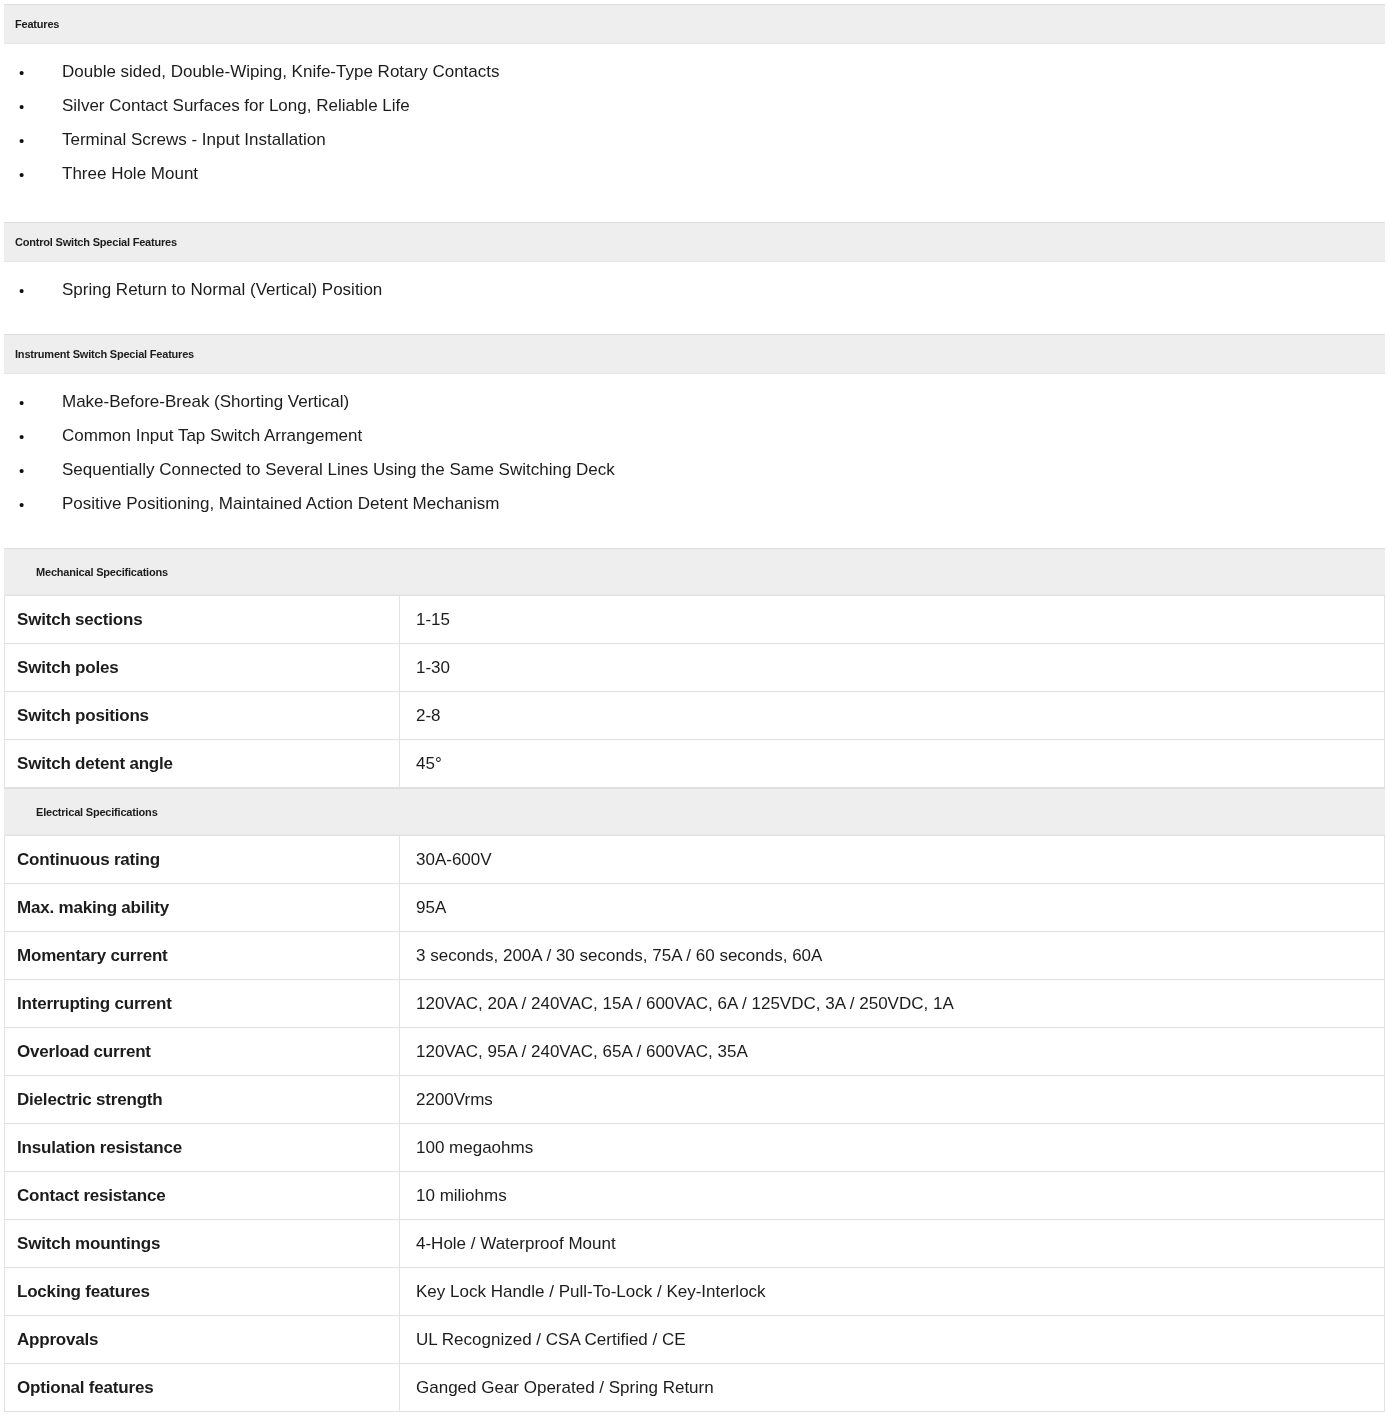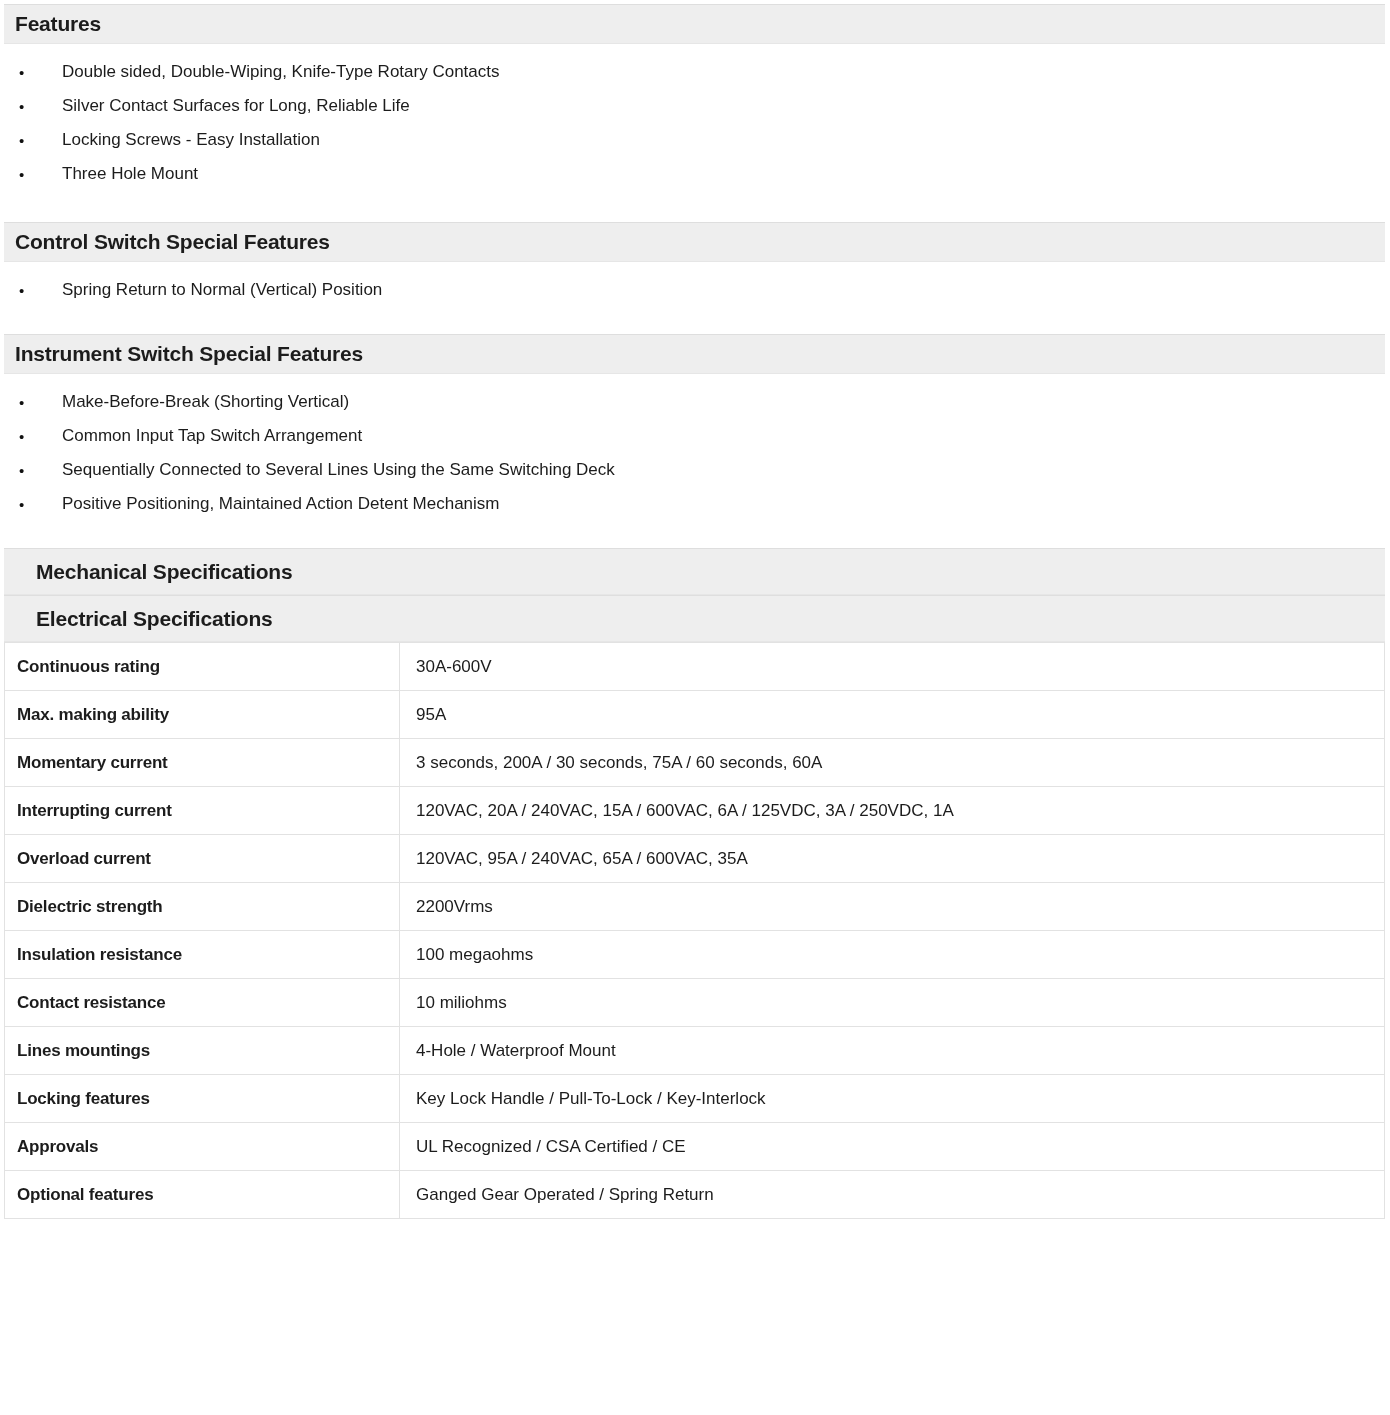--- a/index.html
+++ b/index.html
@@ -19,21 +19,21 @@
   .band {
     box-sizing: border-box;
     height: 40px;
     background: #eeeeee;
     border-top: 1px solid #dedede;
     border-bottom: 1px solid #e6e6e6;
     display: flex;
     align-items: center;
     padding-left: 11px;
     font-weight: 700;
-    font-size: 21px;
+    font-size: 11px;
     letter-spacing: -0.2px;
   }
   .band.tbl { height: 47px; padding-left: 32px; }
   .bullets {
     list-style: none;
     margin: 0;
     padding: 11px 0 0 0;
   }
   .bullets li {
     height: 34px;
@@ -89,21 +89,21 @@
       <li>
         <span class="b">•</span>
         <span>Double sided, Double-Wiping, Knife-Type Rotary Contacts</span>
       </li>
       <li>
         <span class="b">•</span>
         <span>Silver Contact Surfaces for Long, Reliable Life</span>
       </li>
       <li>
         <span class="b">•</span>
-        <span>Locking Screws - Easy Installation</span>
+        <span>Terminal Screws - Input Installation</span>
       </li>
       <li>
         <span class="b">•</span>
         <span>Three Hole Mount</span>
       </li>
     </ul>
     <div class="gap-lg"></div>
   </section>
 
   <section>
@@ -141,20 +141,40 @@
         <span>Positive Positioning, Maintained Action Detent Mechanism</span>
       </li>
     </ul>
     <div class="gap-md"></div>
   </section>
 
   <section>
     <div class="band tbl">
       <span>Mechanical Specifications</span>
     </div>
+    <table class="spec">
+      <tbody>
+        <tr>
+          <td class="lbl">Switch sections</td>
+          <td class="val">1-15</td>
+        </tr>
+        <tr>
+          <td class="lbl">Switch poles</td>
+          <td class="val">1-30</td>
+        </tr>
+        <tr>
+          <td class="lbl">Switch positions</td>
+          <td class="val">2-8</td>
+        </tr>
+        <tr>
+          <td class="lbl">Switch detent angle</td>
+          <td class="val">45°</td>
+        </tr>
+      </tbody>
+    </table>
   </section>
 
   <section>
     <div class="band tbl">
       <span>Electrical Specifications</span>
     </div>
     <table class="spec">
       <tbody>
         <tr>
           <td class="lbl">Continuous rating</td>
@@ -182,21 +202,21 @@
         </tr>
         <tr>
           <td class="lbl">Insulation resistance</td>
           <td class="val">100 megaohms</td>
         </tr>
         <tr>
           <td class="lbl">Contact resistance</td>
           <td class="val">10 miliohms</td>
         </tr>
         <tr>
-          <td class="lbl">Lines mountings</td>
+          <td class="lbl">Switch mountings</td>
           <td class="val">4-Hole / Waterproof Mount</td>
         </tr>
         <tr>
           <td class="lbl">Locking features</td>
           <td class="val">Key Lock Handle / Pull-To-Lock / Key-Interlock</td>
         </tr>
         <tr>
           <td class="lbl">Approvals</td>
           <td class="val">UL Recognized / CSA Certified / CE</td>
         </tr>

